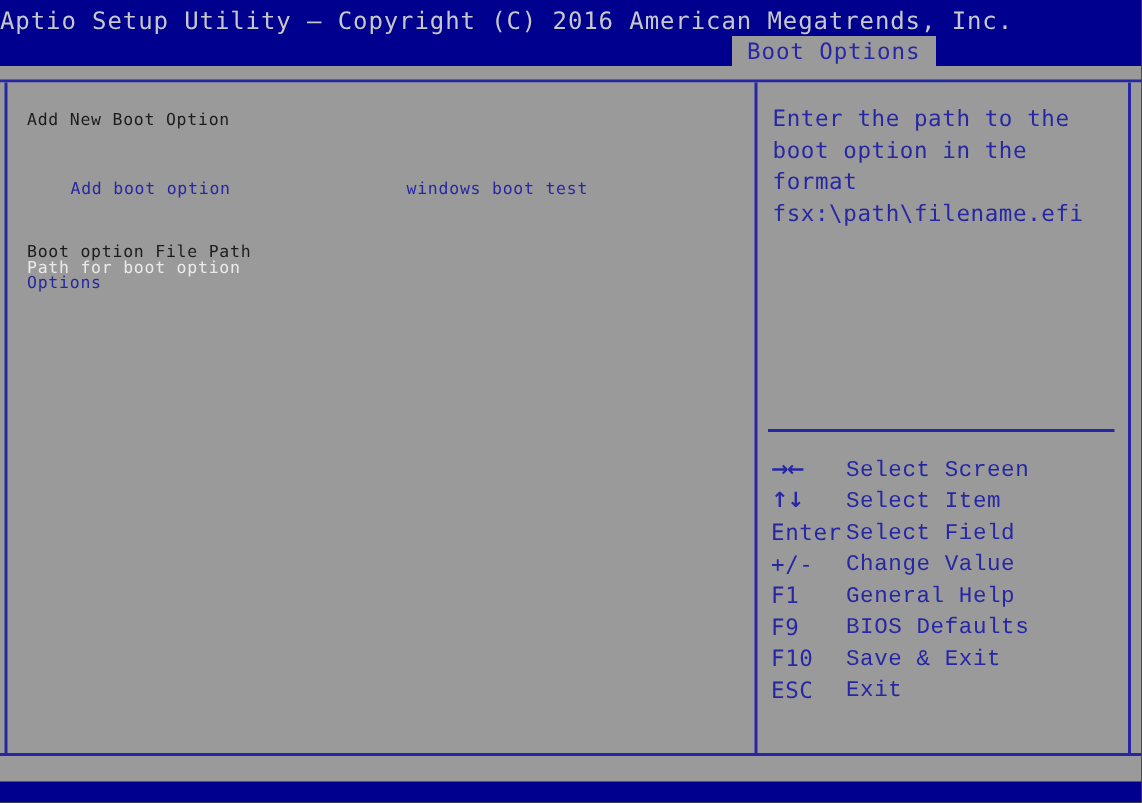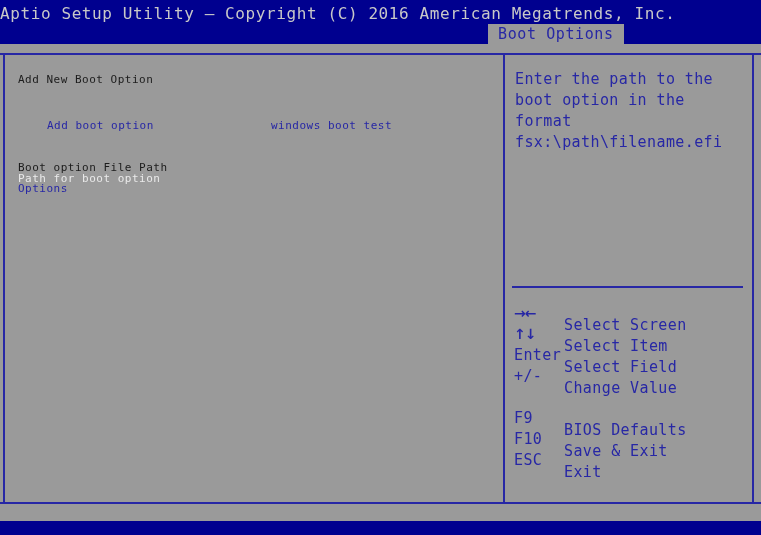--- a/index.html
+++ b/index.html
@@ -166,21 +166,22 @@
     color: #2727a5;
   }
   .key-row .key {
     position: absolute;
     left: 9px;
     top: 0;
   }
   .key-row .desc {
     position: absolute;
     left: 59px;
-    top: 12px;
+    top: 0;
+    font-family: Liberation Mono, monospace;
   }
   .arrow-glyph {
     font-family: "DejaVu Sans", sans-serif;
     font-size: 14px;
     font-weight: bold;
     letter-spacing: -1px;
   }
 
   
   #bottom-rule {
@@ -267,20 +268,24 @@
         <span class="desc">Select Item</span>
       </div>
       <div class="key-row" style="top:290px;">
         <span class="key">Enter</span>
         <span class="desc">Select Field</span>
       </div>
       <div class="key-row" style="top:311px;">
         <span class="key">+/-</span>
         <span class="desc">Change Value</span>
       </div>
+      <div class="key-row" style="top:332px;">
+        <span class="key">F1</span>
+        <span class="desc">General Help</span>
+      </div>
       <div class="key-row" style="top:353px;">
         <span class="key">F9</span>
         <span class="desc">BIOS Defaults</span>
       </div>
       <div class="key-row" style="top:374px;">
         <span class="key">F10</span>
         <span class="desc">Save &amp; Exit</span>
       </div>
       <div class="key-row" style="top:395px;">
         <span class="key">ESC</span>

